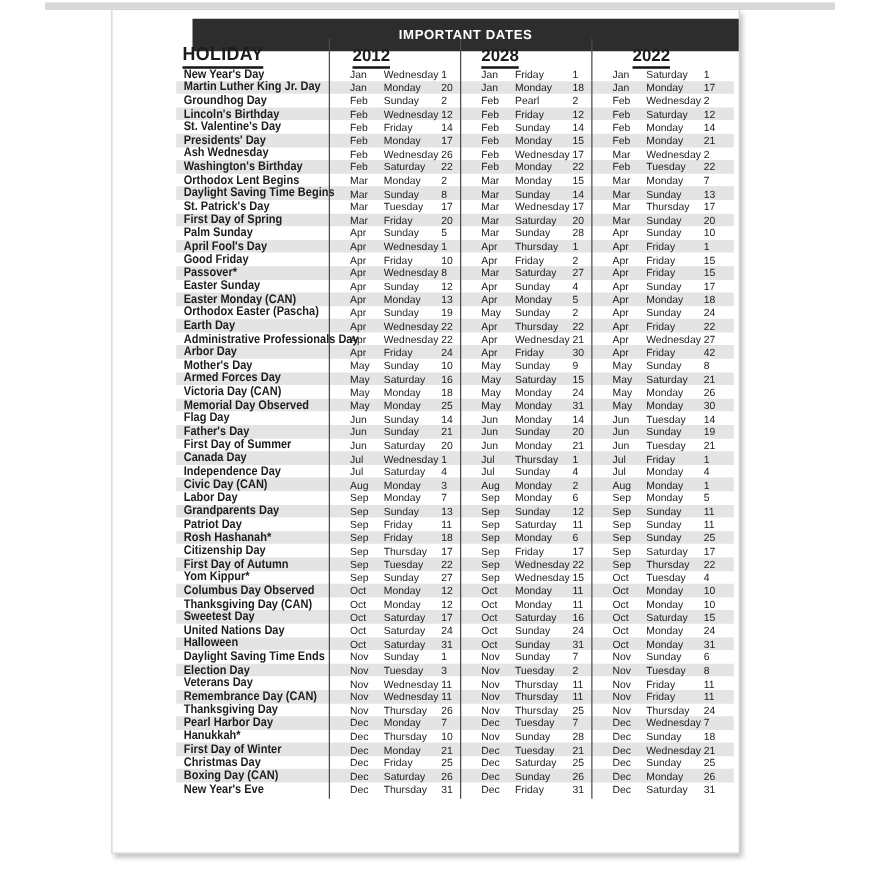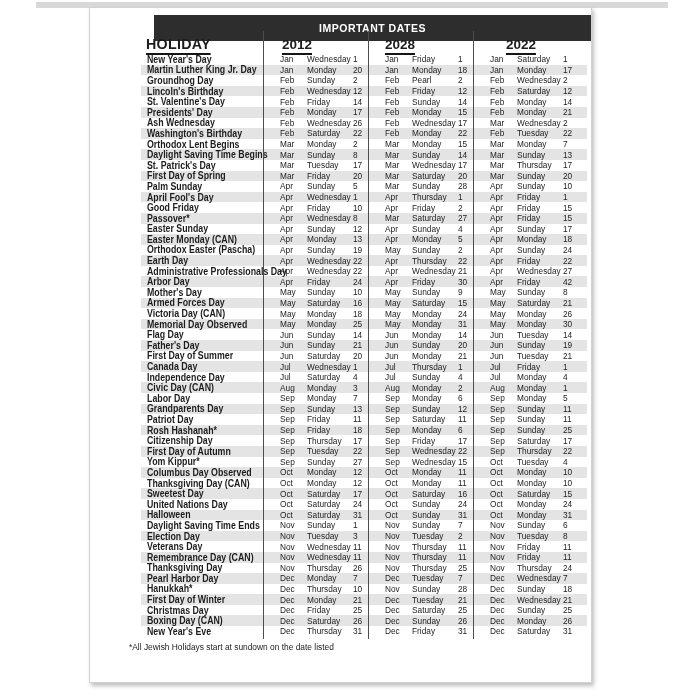--- a/index.html
+++ b/index.html
@@ -1069,14 +1069,13 @@
       <span class="wd">Saturday</span>
       <span class="num">31</span>
     </div>
   </div>
     </div>
 
   <div class="vline v1"></div>
   <div class="vline v2"></div>
   <div class="vline v3"></div>
 
-  <div class="footnote">*All Jewish Holidays start at sundown on the date listed</div>
 </div>
 
 </body></html>

